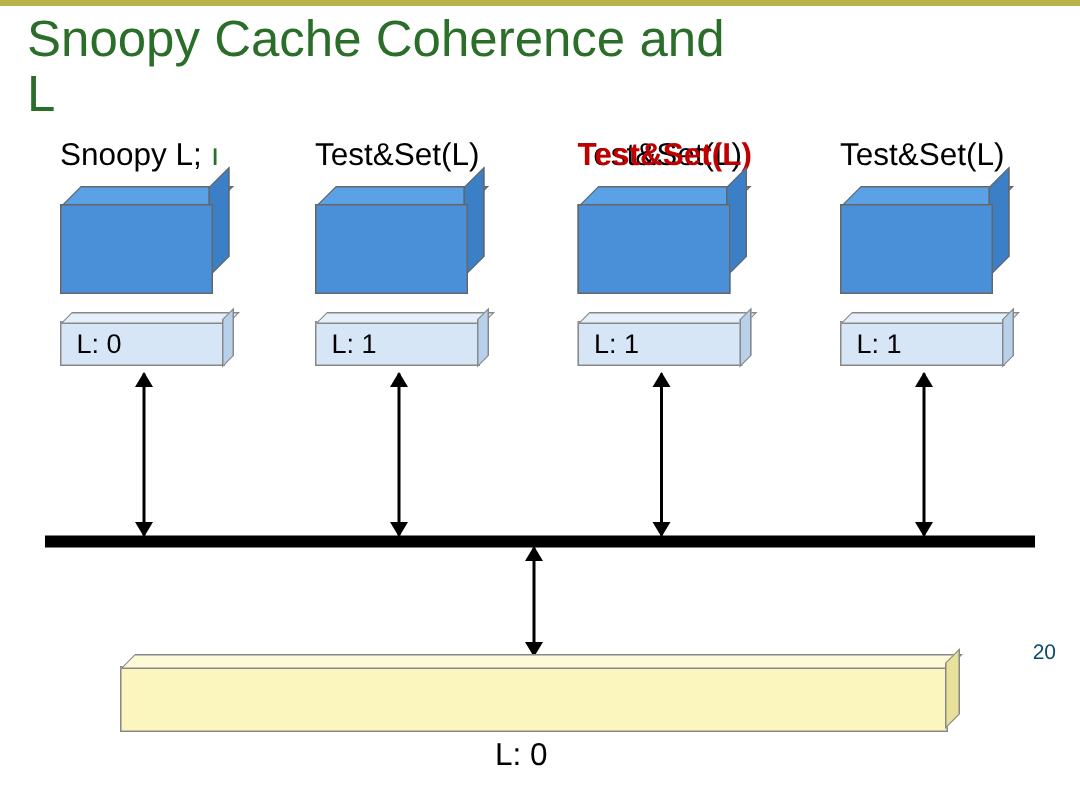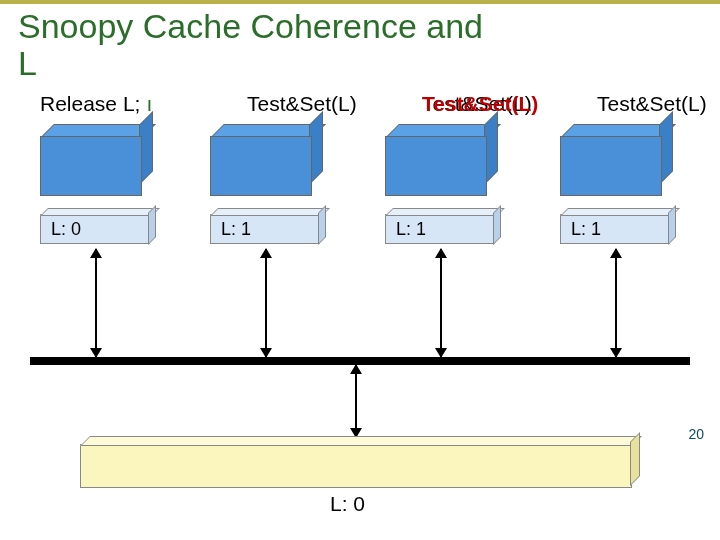--- a/index.html
+++ b/index.html
@@ -42,21 +42,20 @@
   .release-label .trail {
     color: #2a6e2a;
     padding-left: 6px;
   }
   .action-label {
     position: absolute;
     top: 88px;
     font-size: 21px;
     color: #000;
     white-space: nowrap;
-    margin-left: 37px;
   }
   .action-label.red {
     color: #c00000;
     font-weight: bold;
   }
   .action-label.shadow {
     color: #000;
   }
   
   .cube {
@@ -225,21 +224,21 @@
 <body>
 
 <div class="slide">
 
   <div class="title">
     <span>Snoopy Cache Coherence and</span>
     <span class="line2">L</span>
   </div>
 
   <div class="release-label">
-    <span>Release L;</span><span class="trail">ı</span>
+    <span>Snoopy L;</span><span class="trail">ı</span>
   </div>
 
   <div class="action-label" style="left:210px">Test&amp;Set(L)</div>
 
   <div class="action-label shadow" style="left:385px">Test&amp;Set(L)</div>
   <div class="action-label red" style="left:385px">Test&amp;Set(L)</div>
 
   <div class="action-label" style="left:560px">Test&amp;Set(L)</div>
 
   <div class="cube" style="left:40px; top:120px">

